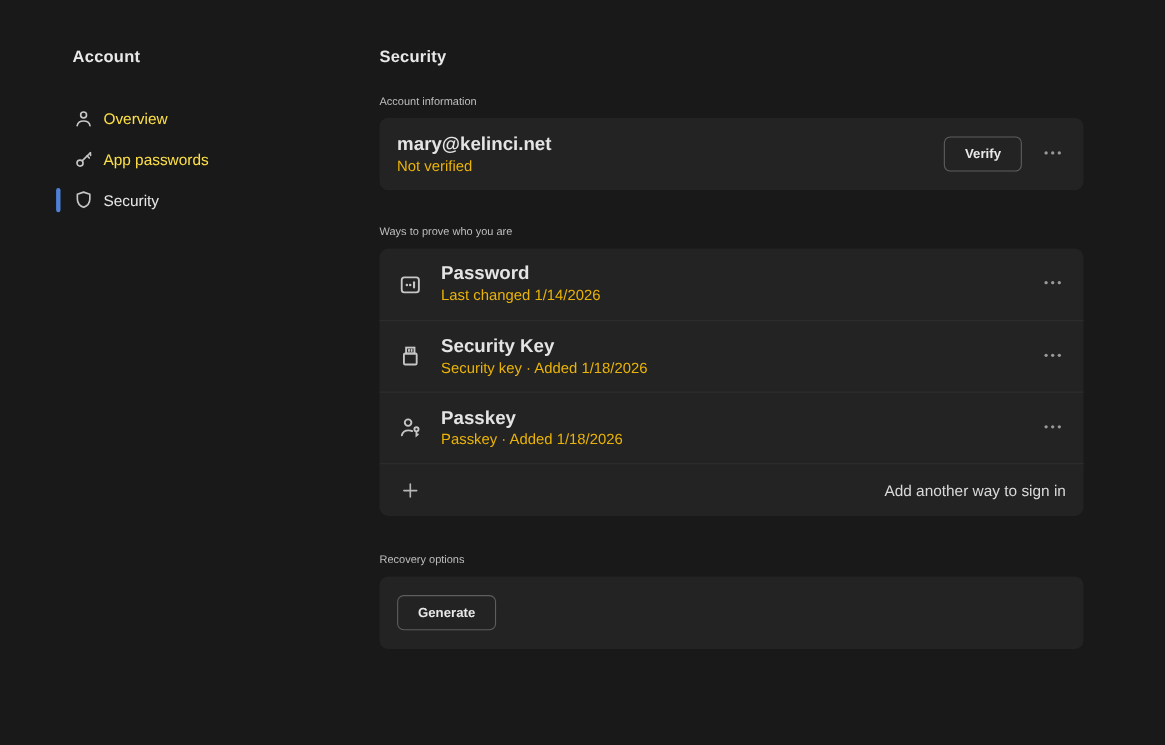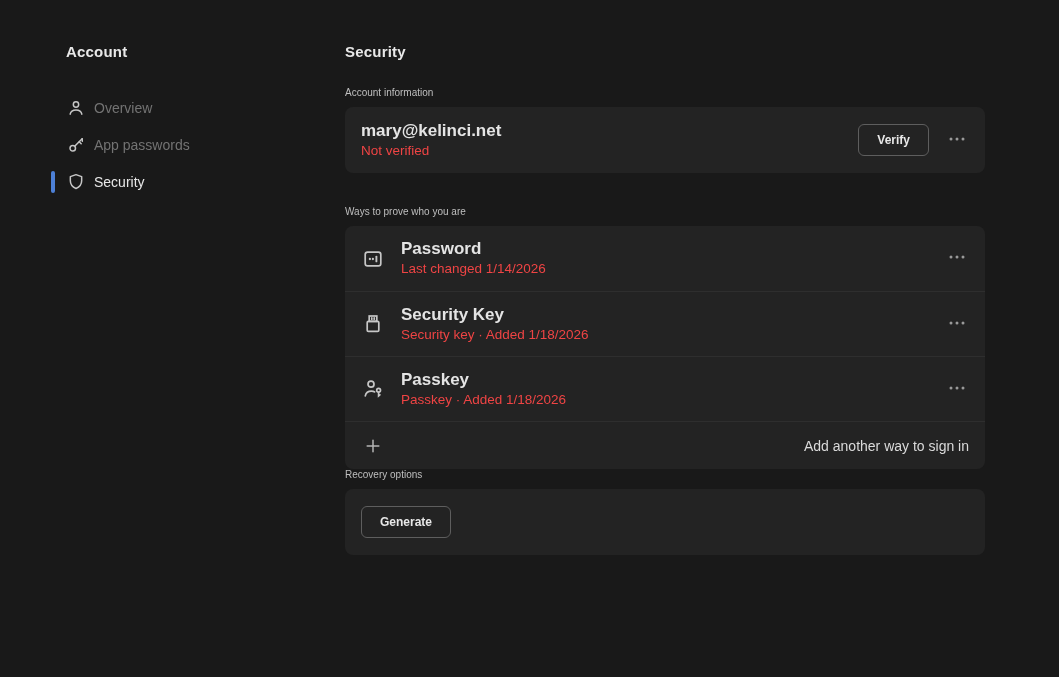--- a/index.html
+++ b/index.html
@@ -10,40 +10,40 @@
     font-family:"Liberation Sans", sans-serif;
     overflow:hidden;
     -webkit-font-smoothing:antialiased;
   }
   .layout { display:flex; width:100%; height:100%; }
 
   
   .sidebar { width:345px; flex:none; padding-top:43px; }
   .sidebar-title { margin:0 0 0 66px; font-size:15px; font-weight:700; color:#e8e8e8; letter-spacing:.2px; }
   .nav { margin-top:29px; }
-  .nav-item { position:relative; height:37px; display:flex; align-items:center; padding-left:66px; cursor:pointer; color:#737373; font-size:14px; }
+  .nav-item { position:relative; height:37px; display:flex; align-items:center; padding-left:66px; cursor:pointer; color:#fde047; font-size:14px; }
   .nav-item.active { color:#e8e8e8; }
   .active-marker { position:absolute; left:51px; top:50%; transform:translateY(-50%); width:4px; height:22px; border-radius:2px; background:#4d80d6; }
   .nav-icon { width:20px; height:20px; margin-right:8px; display:flex; align-items:center; justify-content:center; flex:none; }
   .nav-icon svg { display:block; }
 
   
   .main { width:640px; padding-top:43px; }
   .main-title { margin:0; font-size:15px; font-weight:700; color:#e8e8e8; letter-spacing:.2px; }
   .section-label { font-size:10px; color:#bfbfbf; }
   .sl-1 { margin-top:27px; }
   .sl-2 { margin-top:33px; }
-  .sl-3 { }
+  .sl-3 { margin-top:35px; }
 
   .card { background:#232323; border-radius:8px; margin-top:9px; }
 
   .info-card { height:66px; display:flex; align-items:center; padding:0 16px; }
   .text-col { display:flex; flex-direction:column; gap:3px; flex:1; min-width:0; }
   .row-title { font-size:17px; font-weight:700; color:#e4e4e4; line-height:17px; }
-  .row-sub { font-size:13.5px; color:#ef4444; line-height:17px; }
+  .row-sub { font-size:13.5px; color:#eab308; line-height:17px; }
 
   .btn { height:32px; padding:0 18px; flex:none; background:transparent; border:1px solid #5e5e5e; border-radius:6px;
          color:#e8e8e8; font-size:12px; font-weight:700; font-family:inherit; cursor:pointer; }
   .more-btn { width:24px; height:24px; margin-left:16px; flex:none; display:flex; align-items:center; justify-content:center;
               background:none; border:none; padding:0; cursor:pointer; }
 
   .way-row { height:65px; display:flex; align-items:center; padding:0 16px; }
   .way-row.bordered, .add-row { border-top:1px solid #2e2e2e;justify-content:space-between; }
   .way-icon { width:24px; height:24px; margin-right:16px; flex:none; display:flex; align-items:center; justify-content:center; }
   .add-row { height:48px; display:flex; align-items:center; padding:0 16px; cursor:pointer; }

